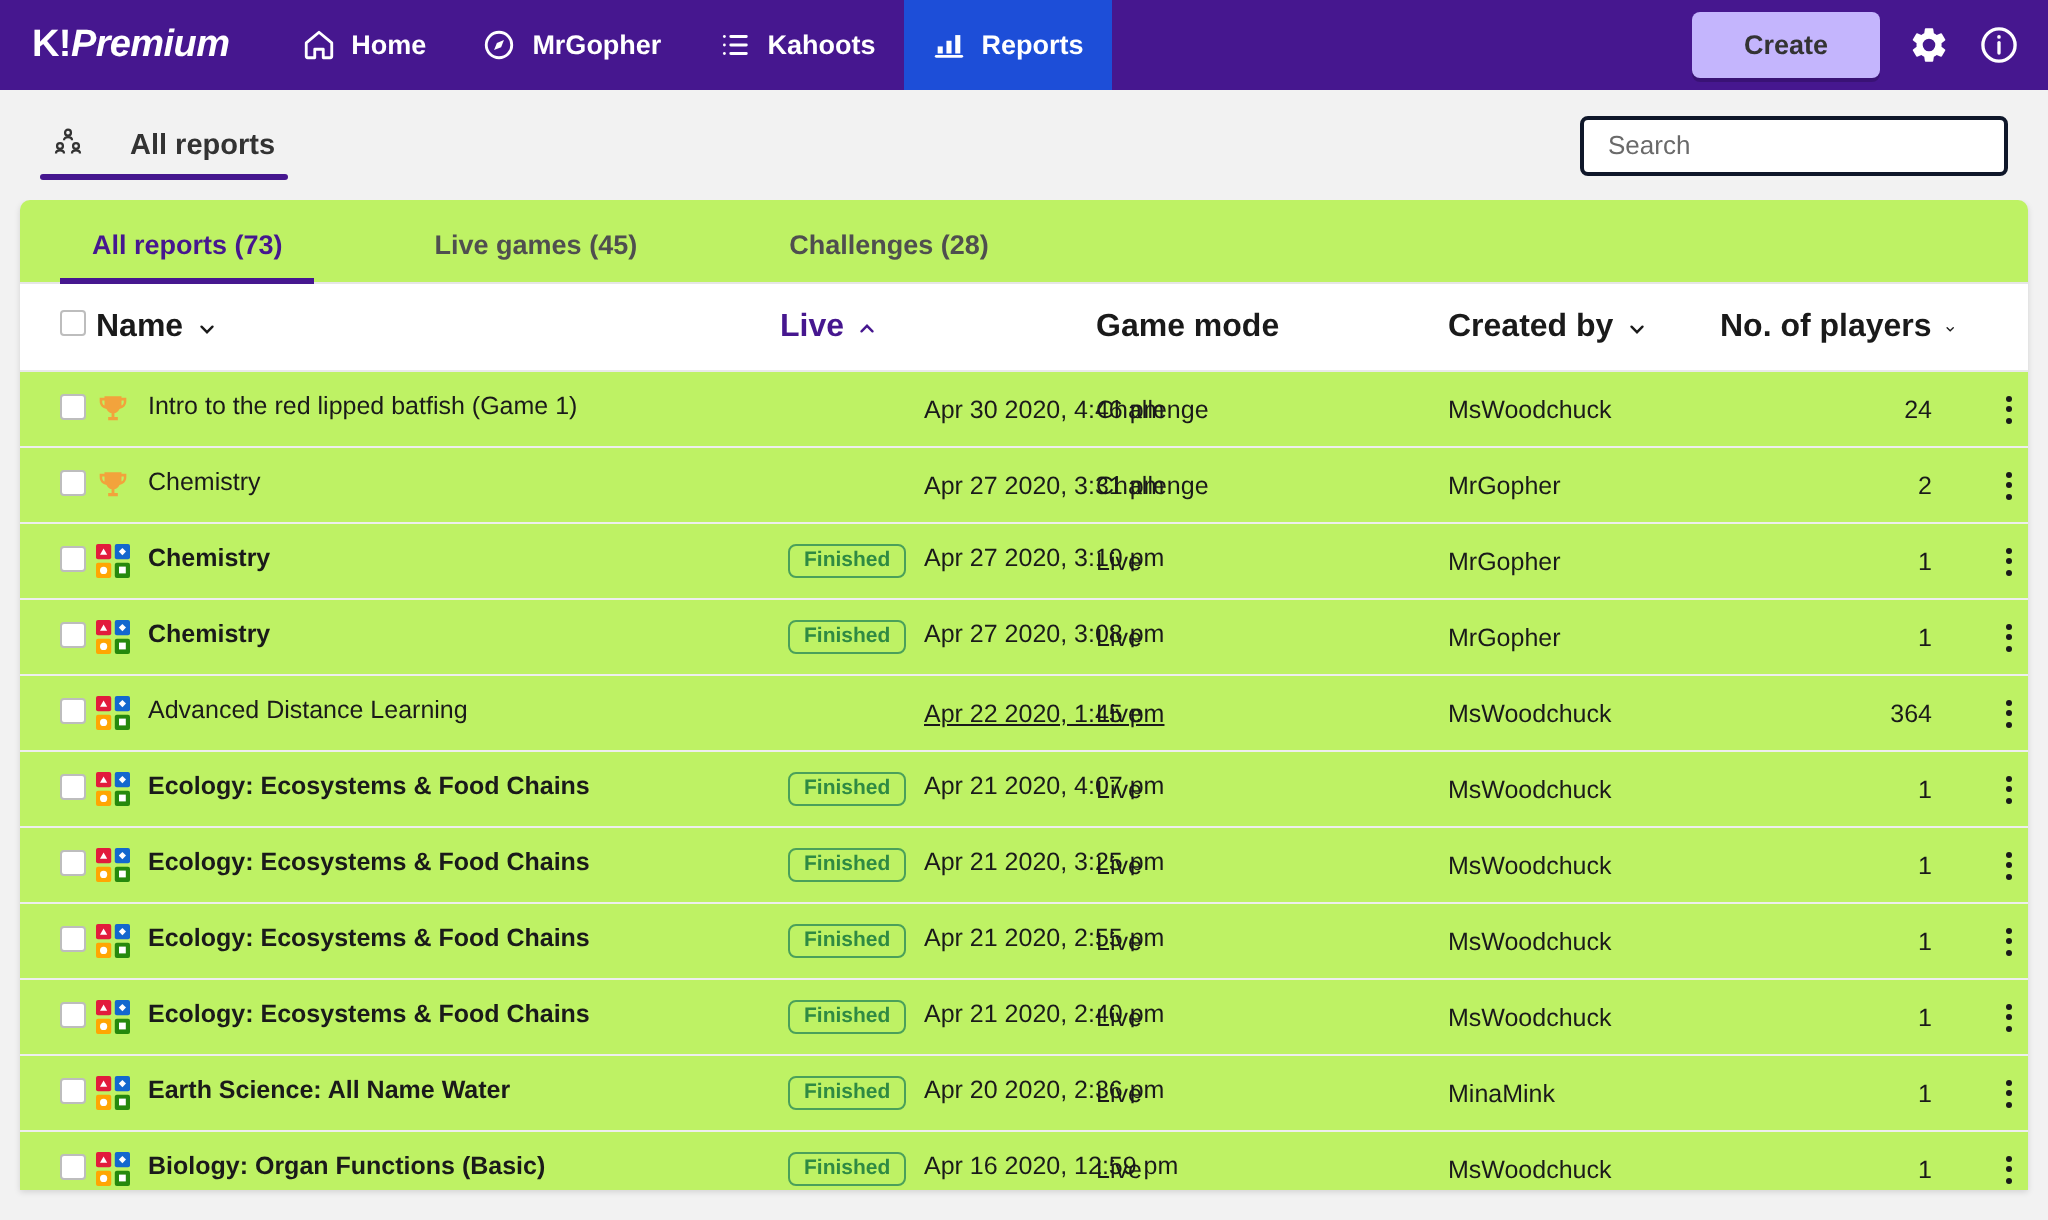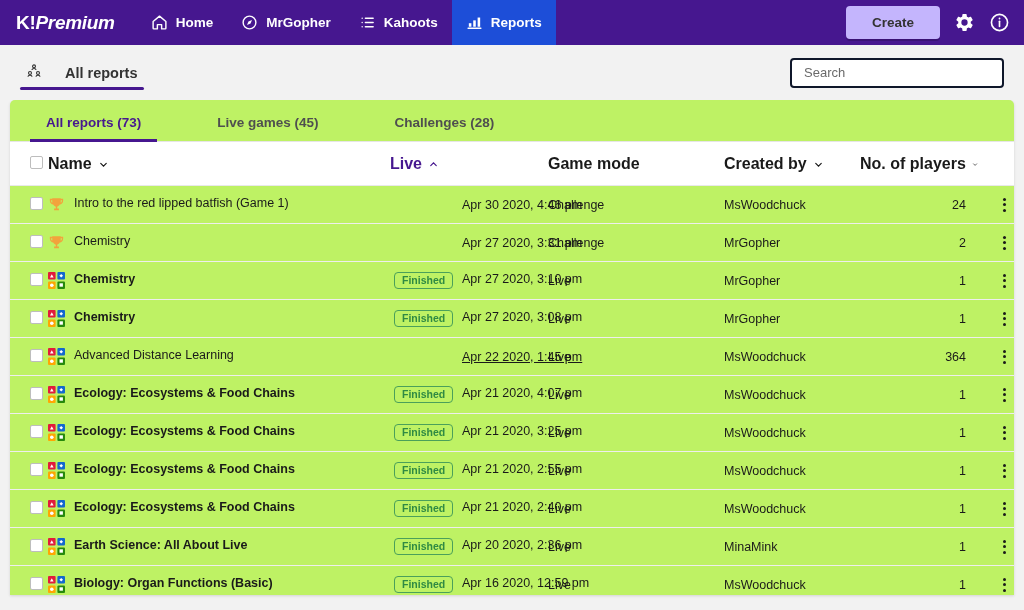--- a/index.html
+++ b/index.html
@@ -678,21 +678,21 @@
               <svg class="gridicon" viewBox="0 0 17 17">
                 <rect x="0" y="0" width="7.6" height="7.6" rx="1" fill="#e21b3c"></rect>
                 <rect x="9.4" y="0" width="7.6" height="7.6" rx="1" fill="#1368ce"></rect>
                 <rect x="0" y="9.4" width="7.6" height="7.6" rx="1" fill="#ffa602"></rect>
                 <rect x="9.4" y="9.4" width="7.6" height="7.6" rx="1" fill="#26890c"></rect>
                 <path d="M3.8 2.2 5.6 5.4H2z" fill="#fff"></path>
                 <path d="M13.2 2 15 3.8 13.2 5.6 11.4 3.8z" fill="#fff"></path>
                 <circle cx="3.8" cy="13.2" r="1.8" fill="#fff"></circle>
                 <rect x="11.5" y="11.3" width="3.4" height="3.4" fill="#fff"></rect>
               </svg>
-              <span class="nametext bold">Earth Science: All About Live</span>
+              <span class="nametext bold">Earth Science: All Name Water</span>
             </div>
           </td>
           <td class="col-date">
             <div class="namecell" style="gap: 0px;">
               <span class="badge-slot">
                 <span class="badge">Finished</span>
               </span>
               <span class="datecell">Apr 20 2020, 2:36 pm</span>
             </div>
           </td>

